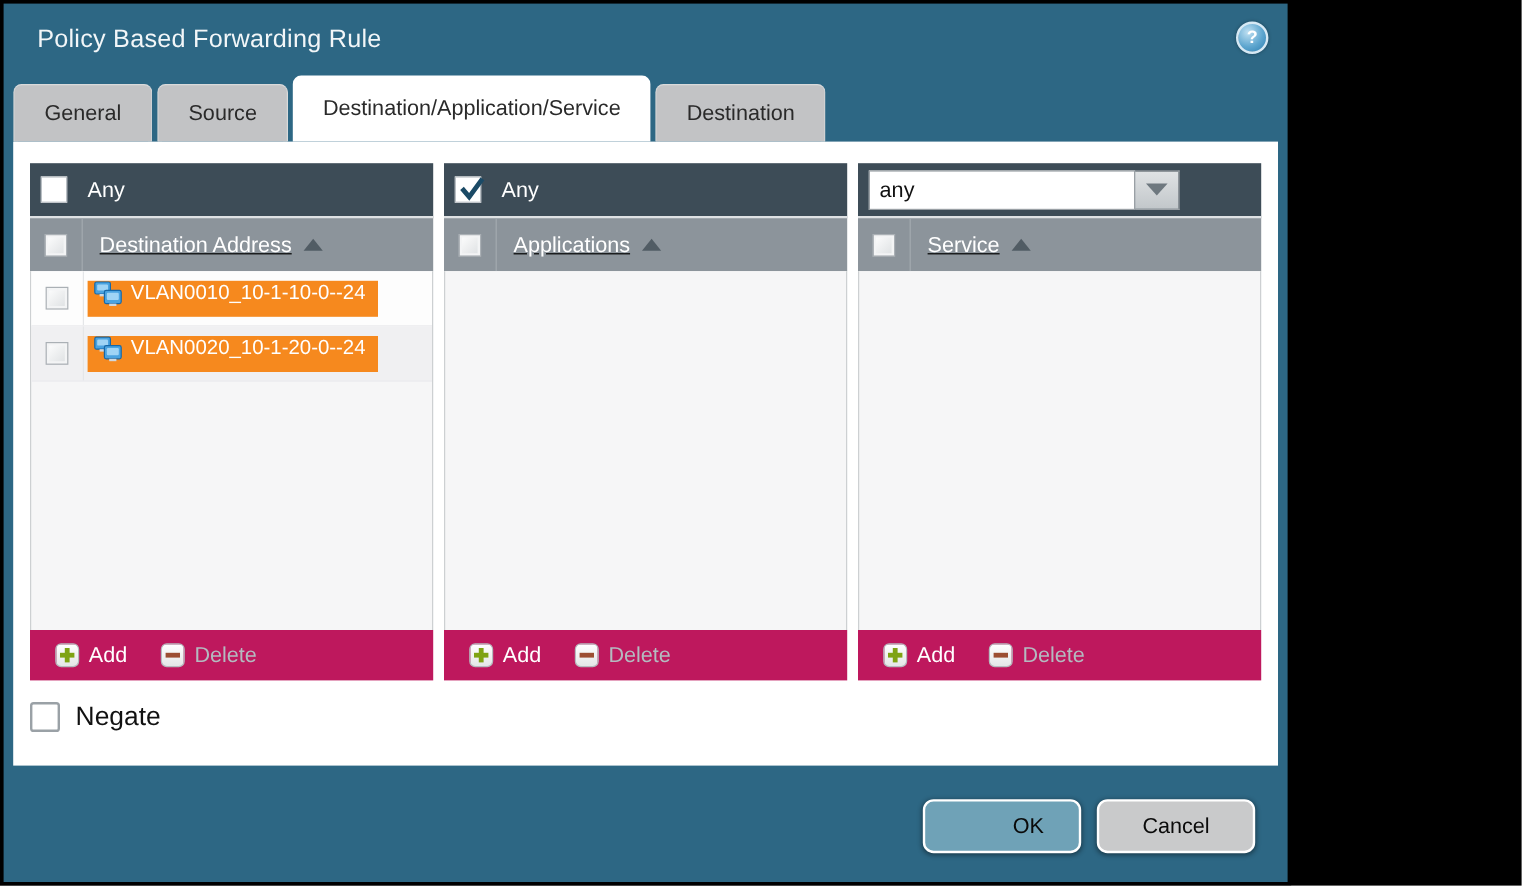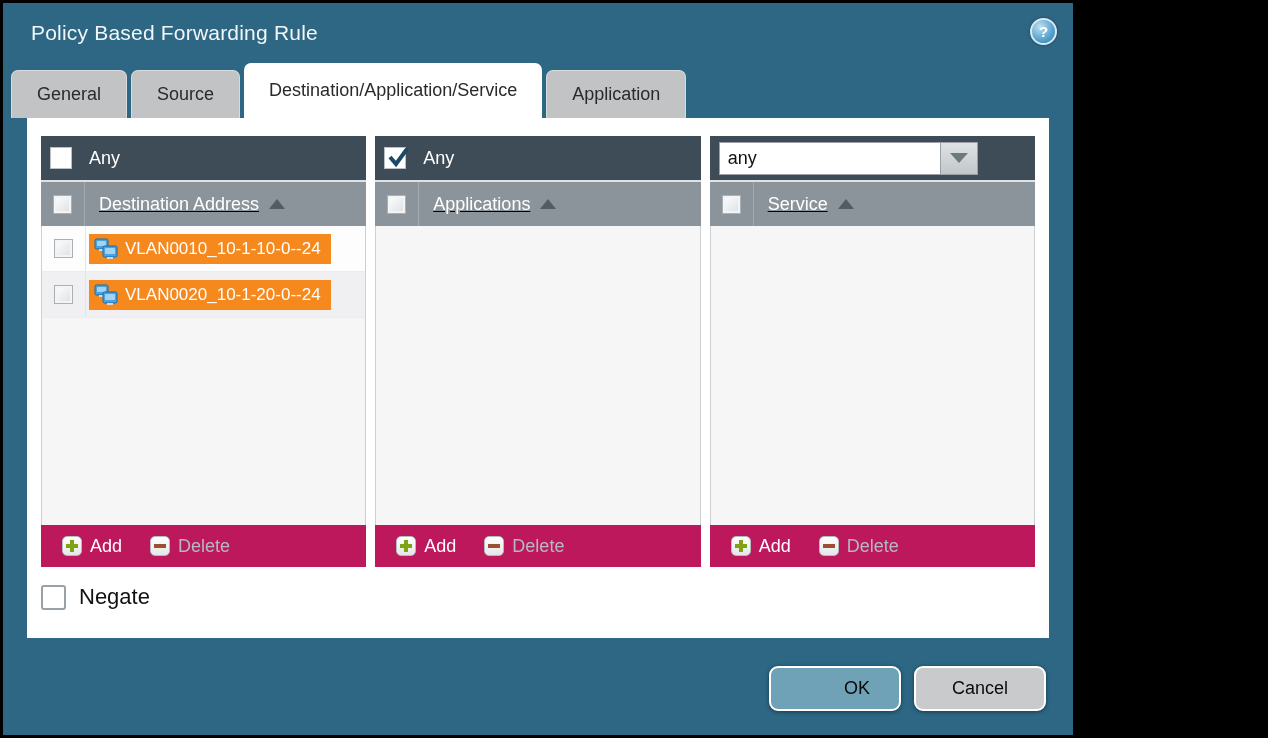--- a/index.html
+++ b/index.html
@@ -17,21 +17,21 @@
     display:flex; align-items:center; justify-content:center; cursor:pointer;
     box-shadow:0 0 3px rgba(0,0,0,.35); }
 
   
   .tabs { display:flex; align-items:flex-end; padding-left:8px; gap:4px; height:55px; }
   .tab { background:#c2c3c5; border:1px solid #d9dadb; border-bottom:none; border-radius:7px 7px 0 0;
     height:48px; display:flex; align-items:center; padding:0 25px; font-size:18px; color:#2a2a2a; cursor:pointer; }
   .tab.active { background:#ffffff; height:55px; font-size:18px; border:none; }
 
   
-  .content { background:#ffffff; margin:0 24px; height:520px; padding:18px 14px 0 14px; }
+  .content { background:#ffffff; margin:0 8px; height:520px; padding:18px 14px 0 14px; }
   .cols { display:flex; gap:9px; height:431px; }
   .col { flex:1; display:flex; flex-direction:column; min-width:0; }
 
   .col-top { background:#3D4C57; height:46px; display:flex; align-items:center; padding:0 9px;
     border-bottom:2px solid #dfe2e4; }
   .col-top .any-label { color:#fff; font-size:18px; margin-left:17px; }
 
   .checkbox { background:#fff; cursor:pointer; position:relative; flex:none; }
   .cb-lg { width:22px; height:22px; border:1px solid #b9bfc4; }
   .cb-lg .tick { display:none; position:absolute; left:1px; top:-3px; }
@@ -44,21 +44,21 @@
     border-right:1px solid #a3aab0; flex:none; }
   .col-sub .sub-label { color:#fff; font-size:18px; padding-left:14px; cursor:pointer;
     display:flex; align-items:center; }
   .sort-asc { width:0; height:0; border-left:8px solid transparent; border-right:8px solid transparent;
     border-bottom:10px solid #515c64; margin-left:10px; }
 
   .col-body { flex:1; background:#f6f6f7; border-left:1px solid #cdd0d2; border-right:1px solid #cdd0d2; overflow:hidden; }
   .row { height:46px; display:flex; align-items:center; background:#fdfdfd; border-bottom:1px solid #ececee; cursor:pointer; }
   .row.alt { background:#f0f0f2; }
   .row .cb-cell { border-right:1px solid #e4e6e8; }
-  .chip { background:#F6891E; height:30px; display:flex; align-items:center; padding:0 10px 0 4px;
+  .chip { background:#F6891E; height:30px; display:flex; align-items:flex-start; padding:0 10px 0 4px;
     color:#fff; font-size:17px; margin-left:3px; white-space:nowrap; }
   .chip svg { margin-right:6px; flex:none; }
 
   .col-footer { background:#be185d; height:42px; display:flex; align-items:center; padding:0 21px; }
   .tool-btn { display:flex; align-items:center; cursor:pointer; }
   .tool-icon { width:20px; height:20px; background:linear-gradient(#ffffff,#e4e6e7); border:1px solid #b6bbbf;
     border-radius:5px; display:flex; align-items:center; justify-content:center; }
   .tool-label { color:#fff; font-size:18px; margin-left:8px; }
   .tool-btn.disabled { cursor:default; }
   .tool-btn.disabled .tool-label { color:#b4bac0; }
@@ -111,21 +111,21 @@
       <div class="tab">
         <span>General</span>
       </div>
       <div class="tab">
         <span>Source</span>
       </div>
       <div class="tab active">
         <span>Destination/Application/Service</span>
       </div>
       <div class="tab">
-        <span>Application</span>
+        <span>Destination</span>
       </div>
     </div>
 
     <div class="content">
       <div class="cols">
 
         <div class="col">
           <div class="col-top">
             <div class="checkbox cb-lg">
               

